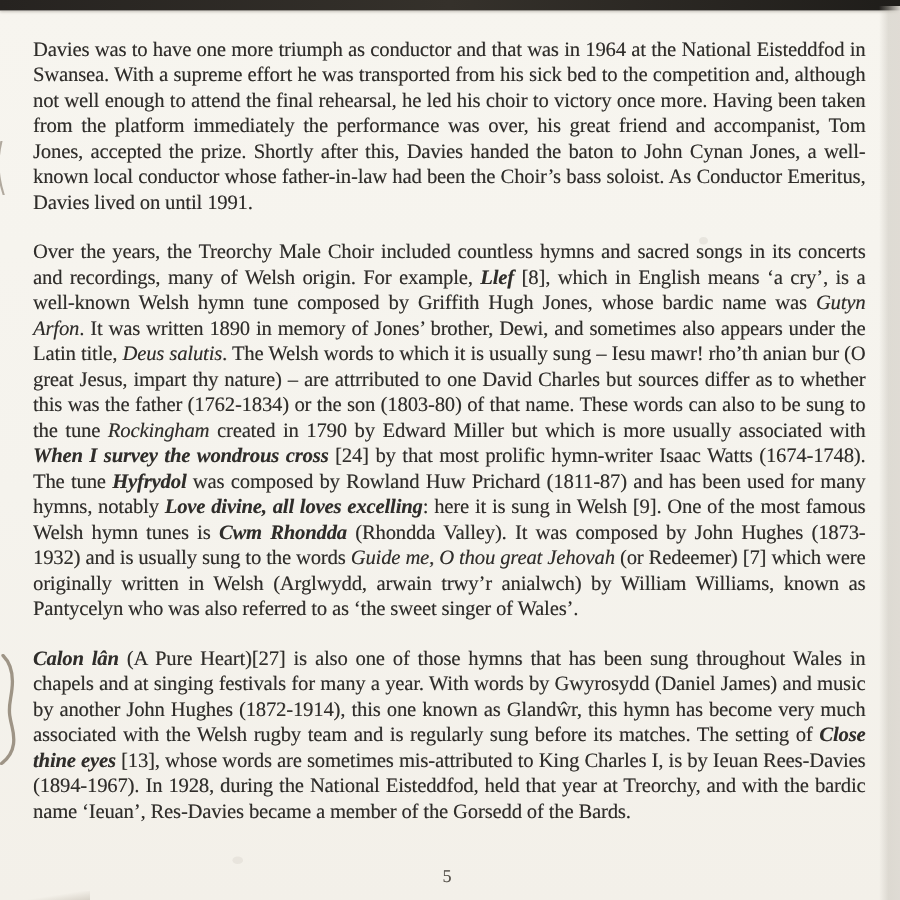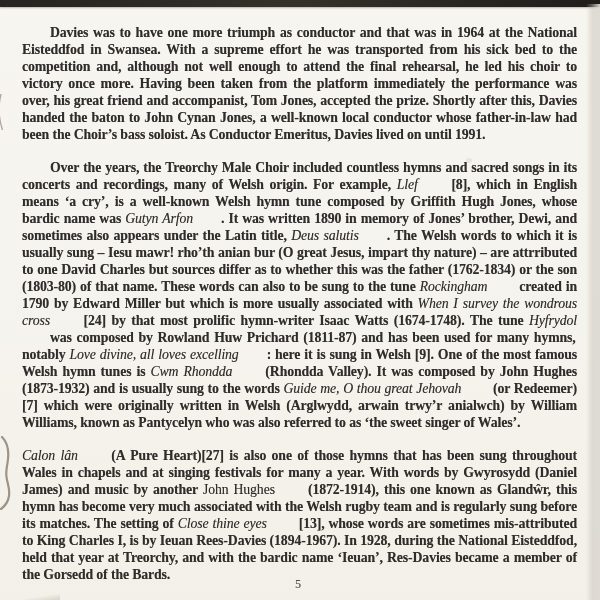--- a/index.html
+++ b/index.html
@@ -31,24 +31,24 @@
     background:rgba(120,112,100,0.18);
   }
   .text-block{
     position:absolute;left:22px;right:23px;top:24px;
     color:#2f2d2a;
     font-size:13.7px;line-height:17px;letter-spacing:-0.08px;
     text-align:justify;
     text-shadow:0.2px 0.2px 0.35px rgba(47,45,42,0.45);
   }
   .para{margin:0 0 16px 0;}
-  .r-n{font-style:normal;font-weight:700;margin-left:28px;}
+  .r-n{font-style:normal;font-weight:400;}
   .r-i{font-style:italic;font-weight:400;}
   .r-b{font-style:normal;font-weight:400;}
-  .r-bi{font-style:italic;font-weight:400;}
+  .r-bi{font-style:italic;font-weight:700;}
   .page-number{
     position:absolute;left:0;width:596px;bottom:8px;
     text-align:center;font-size:12px;color:#55514a;
     text-shadow:0.2px 0.2px 0.3px rgba(85,81,74,0.4);
   }
 </style>
 </head>
 <body>
 
 <div class="scan-page"></div>

